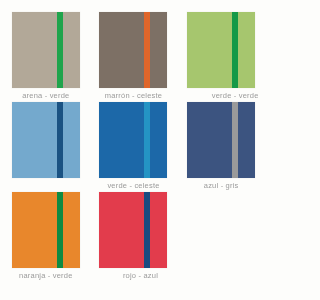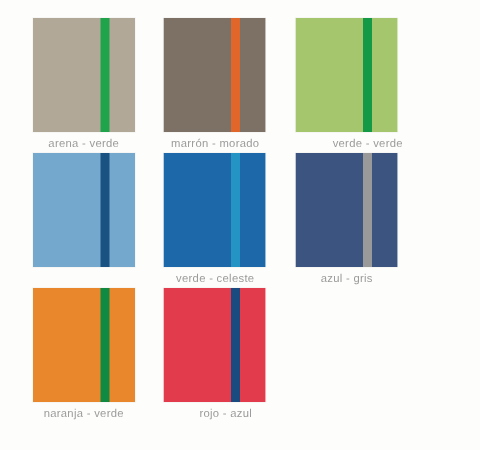--- a/index.html
+++ b/index.html
@@ -8,21 +8,21 @@
   }
   body {
     width: 263px;
     height: 300px;
     background: #fdfdfb;
     font-family: "Liberation Sans", sans-serif;
     overflow: hidden;
   }
   #swatch-grid {
     position: absolute;
-    left: 12px;
+    left: 2px;
     top: 0;
     width: 263px;
     height: 300px;
     display: grid;
     grid-template-columns: repeat(3, 1fr);
     grid-template-rows: repeat(3, 90px);
     column-gap: 0px;
     row-gap: 0px;
     padding-top: 12px;
     box-sizing: border-box;
@@ -81,21 +81,21 @@
         <div class="swatch-stripe" style="background: rgb(31, 164, 76);"></div>
       </div>
       <div class="swatch-label" style="color: rgb(155, 155, 155);">arena - verde</div>
     </div>
     <div class="swatch-cell">
       <div class="swatch-card">
         <div class="swatch-body" style="background: rgb(125, 112, 101);"></div>
         <div class="swatch-band" style="background: rgb(125, 112, 101);"></div>
         <div class="swatch-stripe" style="background: rgb(224, 102, 42);"></div>
       </div>
-      <div class="swatch-label" style="color: rgb(155, 155, 155);">marrón - morado</div>
+      <div class="swatch-label" style="color: rgb(155, 155, 155);">marrón - celeste</div>
     </div>
     <div class="swatch-cell">
       <div class="swatch-card">
         <div class="swatch-body" style="background: rgb(166, 198, 110);"></div>
         <div class="swatch-band" style="background: rgb(166, 198, 110);"></div>
         <div class="swatch-stripe" style="background: rgb(20, 153, 71);"></div>
       </div>
       <div class="swatch-label" style="color: rgb(155, 155, 155); margin-left: 28px;">verde - verde</div>
     </div>
     <div class="swatch-cell">

